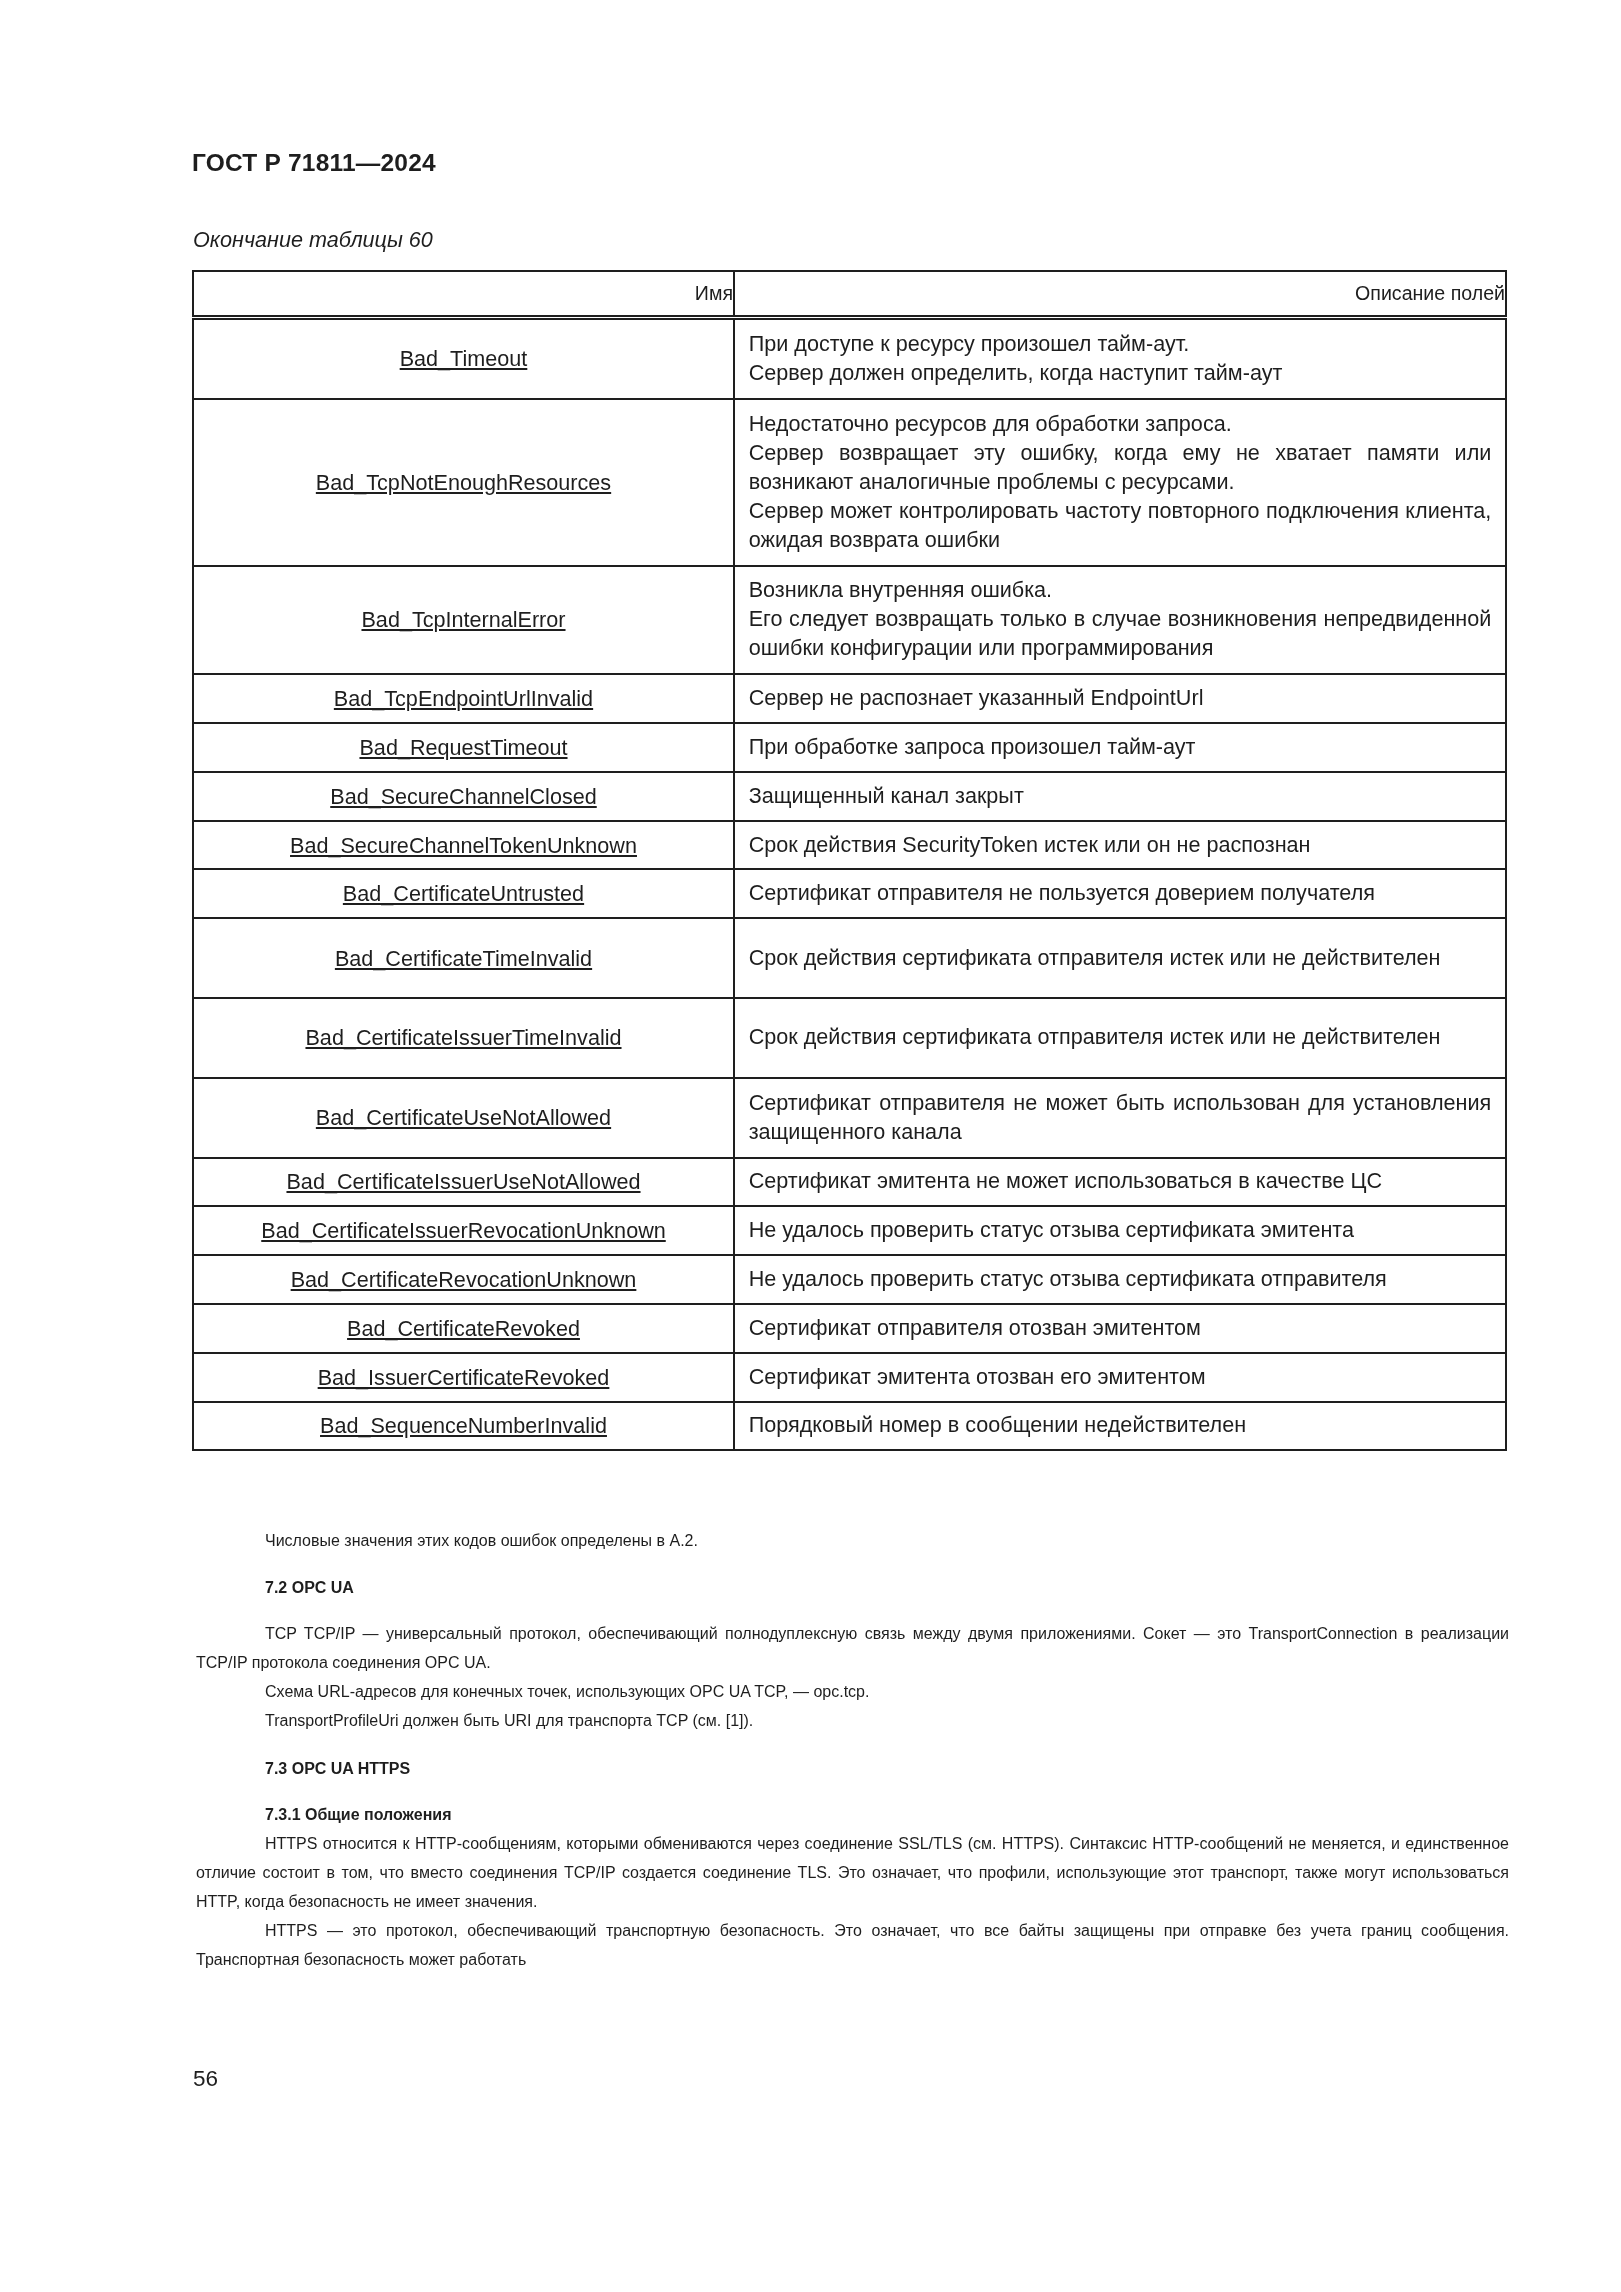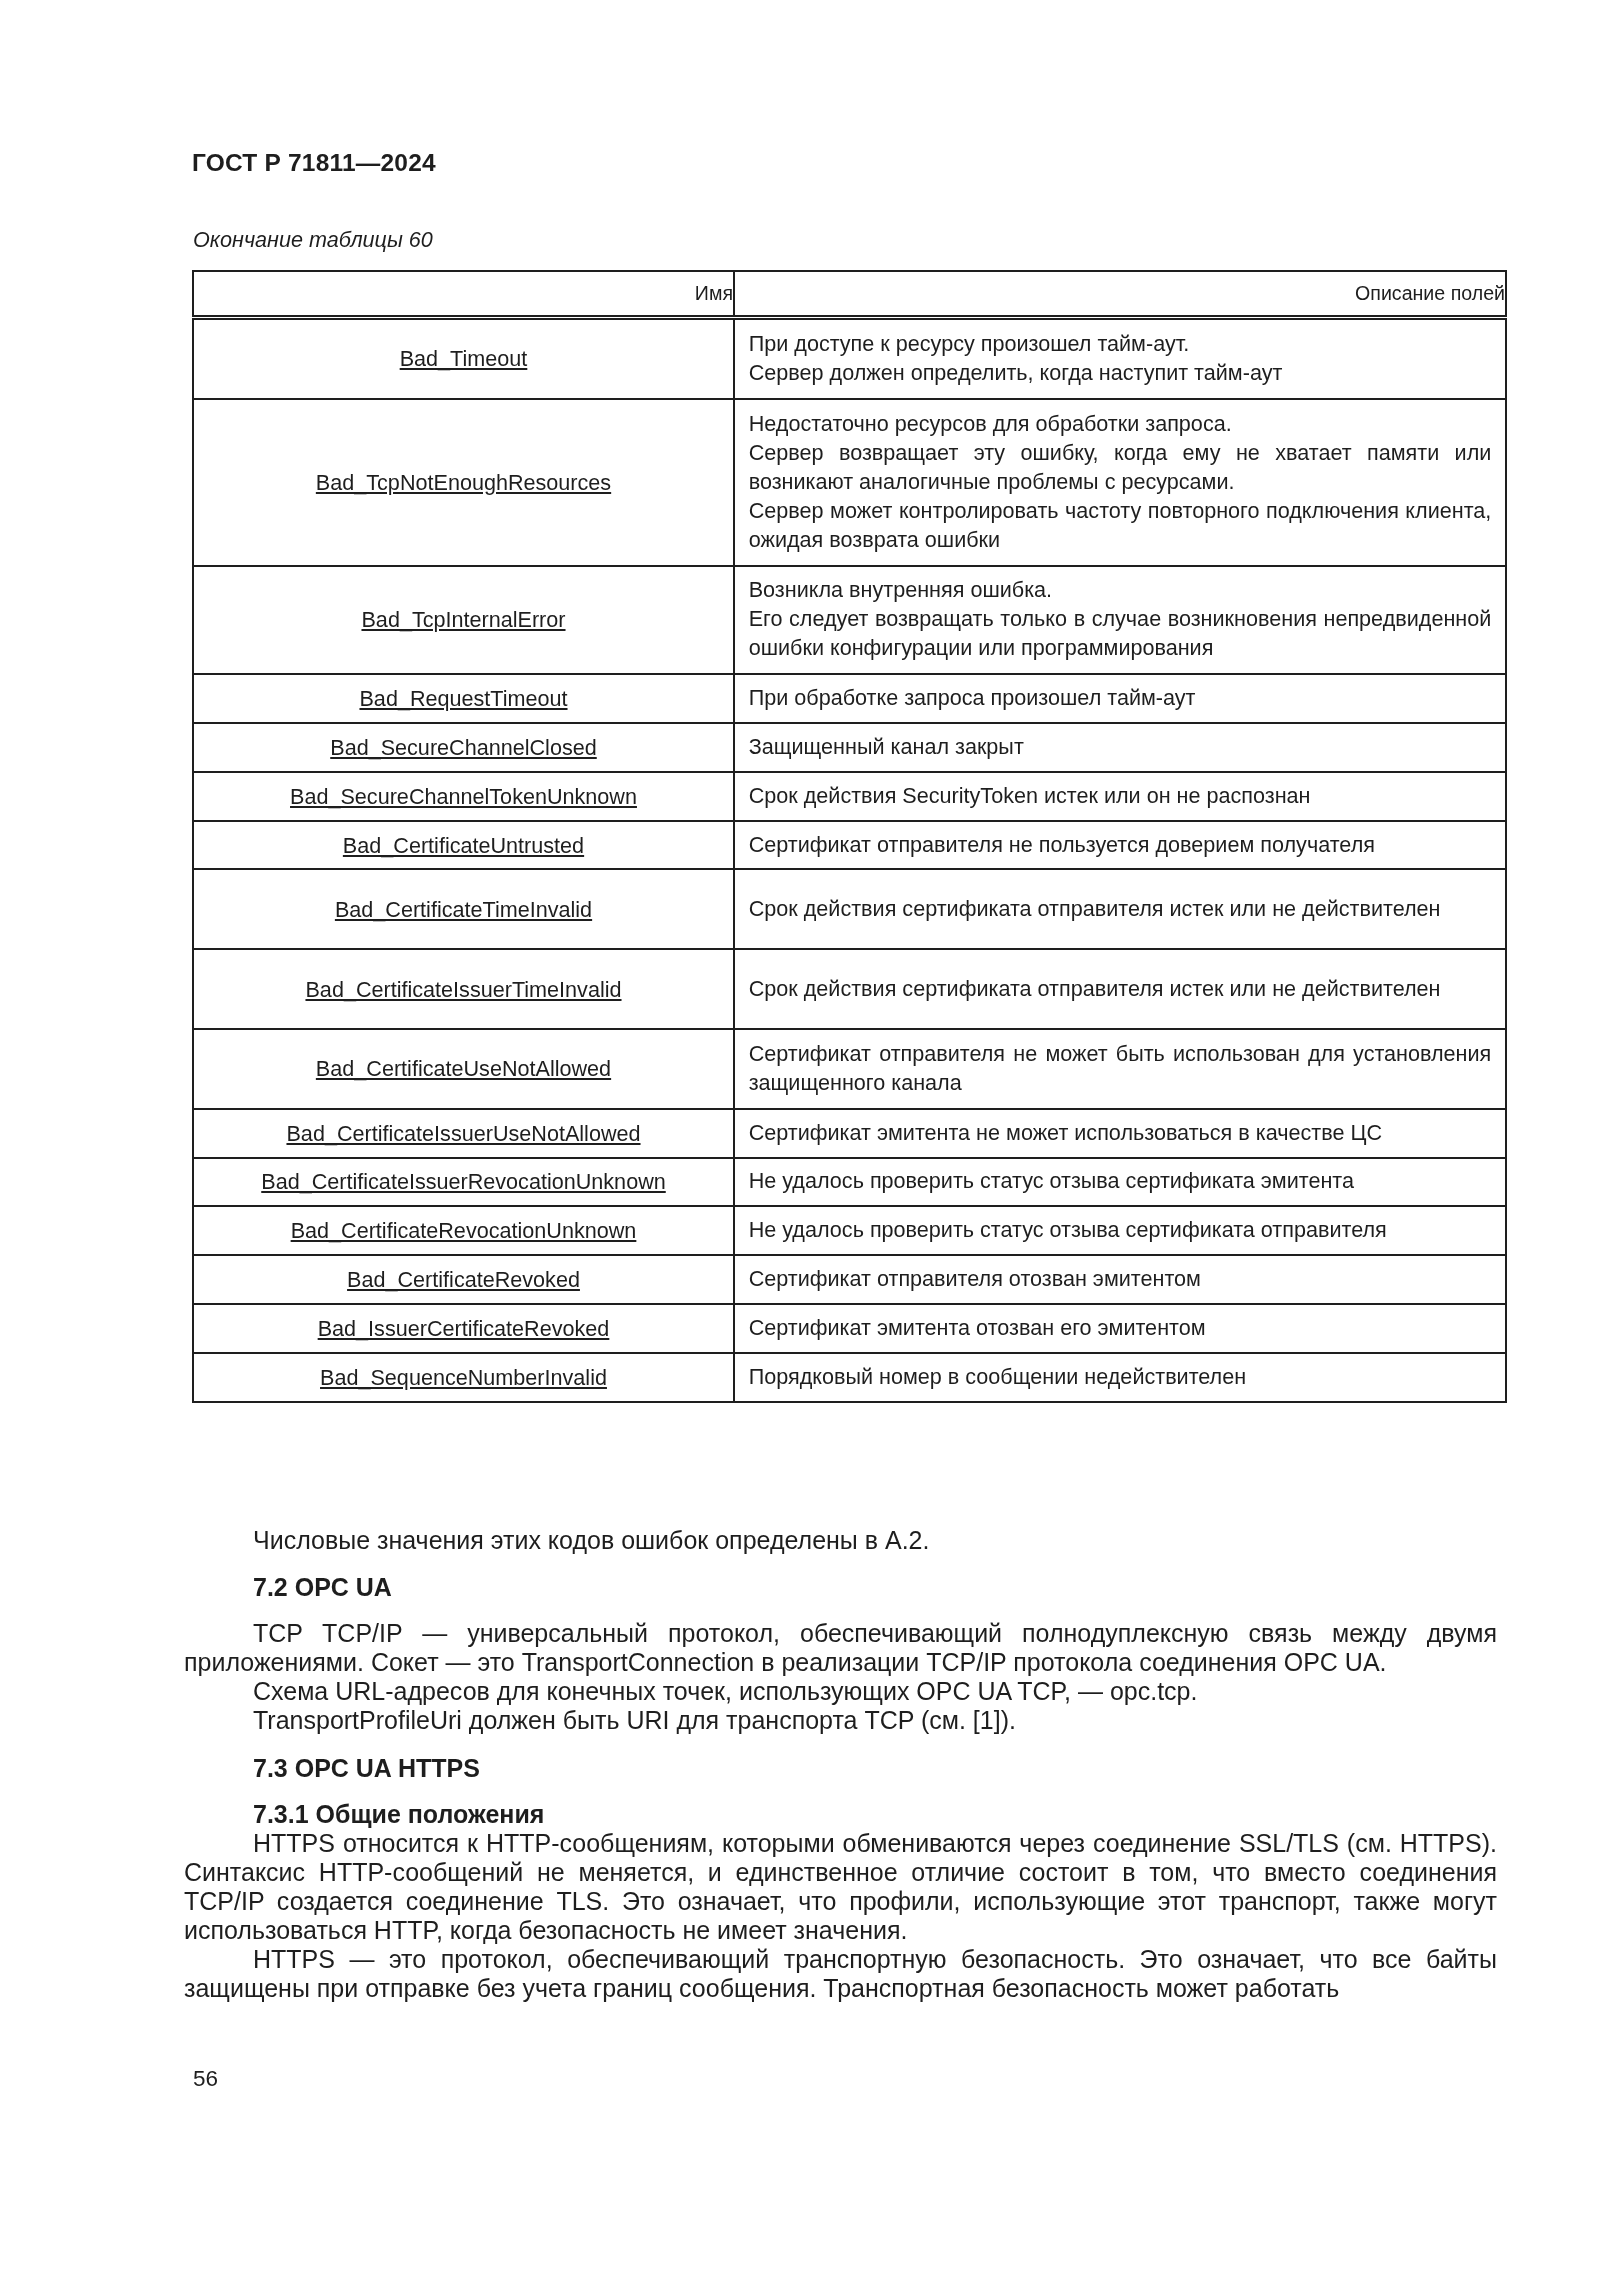--- a/index.html
+++ b/index.html
@@ -15,21 +15,21 @@
             border-left: 2px solid #1e1e1e; border-right: 2px solid #1e1e1e;
             border-bottom: 5.9px double #1e1e1e; padding: 0; }
   .tbl td { border: 2px solid #1e1e1e; font-size: 21.6px; line-height: 29px; vertical-align: middle; padding: 3.9px 13.7px 5.9px 13.7px; }
   .tbl td.name { text-align: center; padding: 3.9px 5.9px; text-decoration: underline; }
   .tbl td.desc { text-align: justify; }
   .tbl td.desc span { display: block; }
   .tbl tr.h1 td { height: 37px; }
   .tbl tr.h2 td { height: 68px; }
   .tbl tr.h3 td { height: 97px; }
   .tbl tr.h5 td { height: 155px; }
-  .body { position: absolute; left: 184px; width: 1313px; font-size: 25px; line-height: 29px; text-align: justify; }
+  .body { position: absolute; left: 196px; width: 1313px; font-size: 16px; line-height: 29px; text-align: justify; }
   .para { margin: 0; text-indent: 69px; }
   .heading { font-weight: bold; margin: 0; padding-left: 69px; }
   .page-num { position: absolute; left: 193px; top: 2066px; font-size: 22.5px; }
 </style>
 </head>
 <body>
 
 <div class="doc-code">ГОСТ Р 71811—2024</div>
 <div class="table-caption">Окончание таблицы 60</div>
 
@@ -59,20 +59,24 @@
         <span>Сервер возвращает эту ошибку, когда ему не хватает памяти или возникают аналогичные проблемы с ресурсами.</span>
         <span>Сервер может контролировать частоту повторного подключения клиента, ожидая возврата ошибки</span>
       </td>
     </tr>
     <tr class="h3">
       <td class="name">Bad_TcpInternalError</td>
       <td class="desc">
         <span>Возникла внутренняя ошибка.</span>
         <span>Его следует возвращать только в случае возникновения непредвиденной ошибки конфигурации или программирования</span>
       </td>
+    </tr>
+    <tr class="h1">
+      <td class="name">Bad_TcpEndpointUrlInvalid</td>
+      <td class="desc">Сервер не распознает указанный EndpointUrl</td>
     </tr>
     <tr class="h1">
       <td class="name">Bad_RequestTimeout</td>
       <td class="desc">При обработке запроса произошел тайм-аут</td>
     </tr>
     <tr class="h1">
       <td class="name">Bad_SecureChannelClosed</td>
       <td class="desc">Защищенный канал закрыт</td>
     </tr>
     <tr class="h1">

